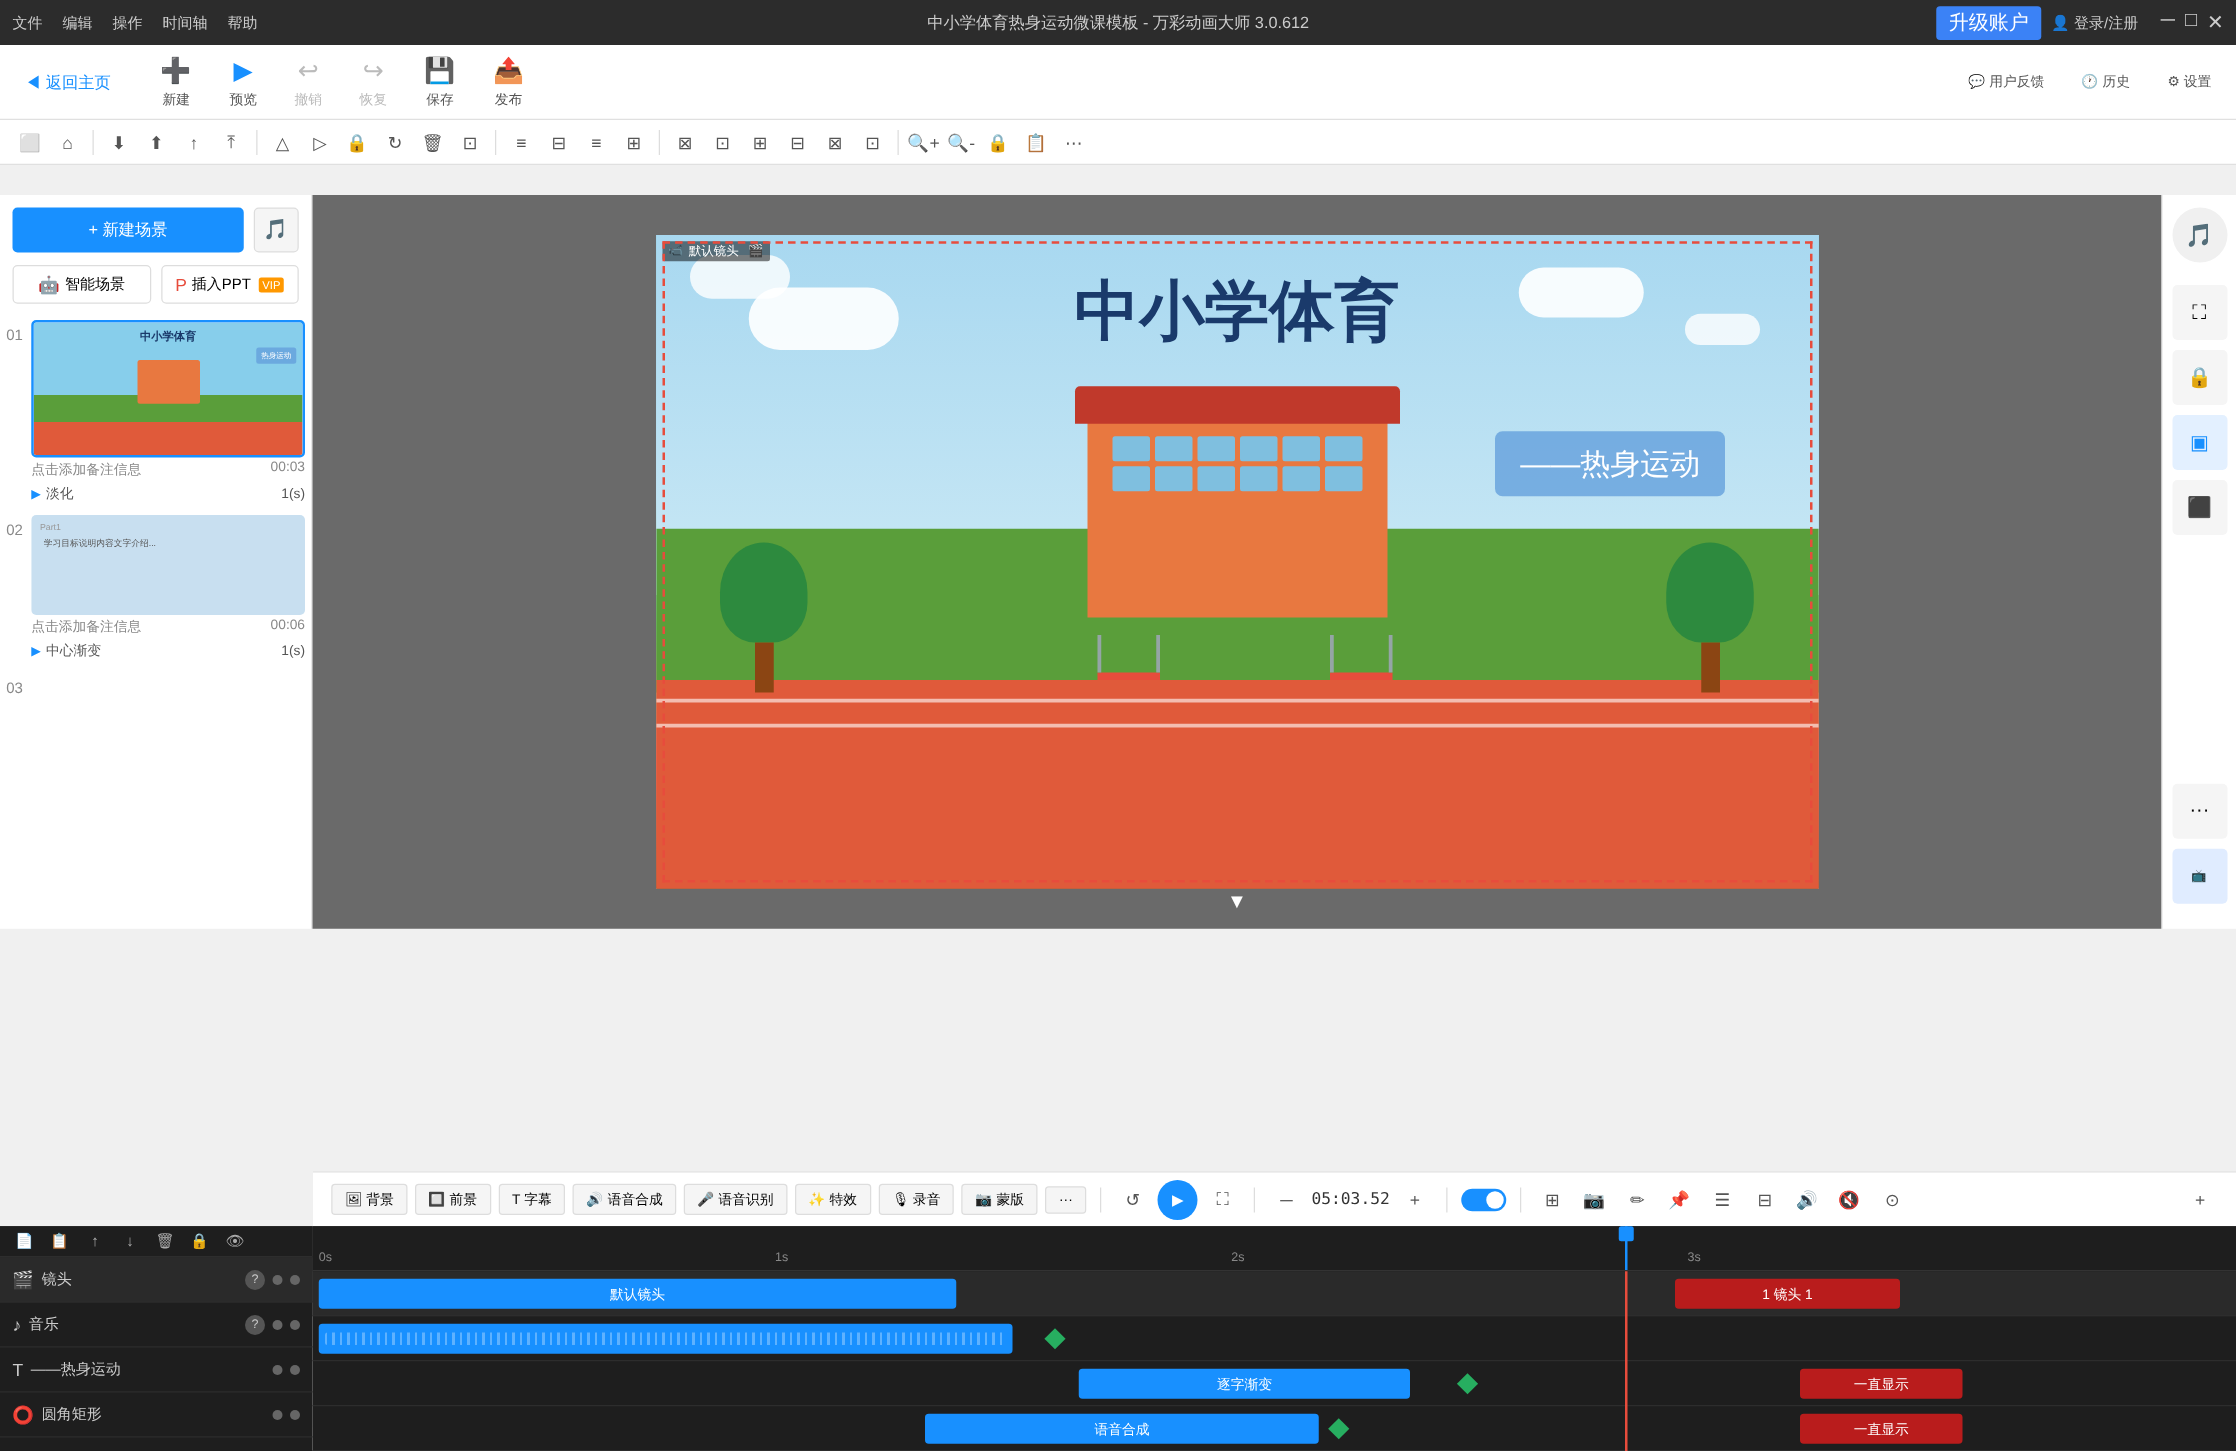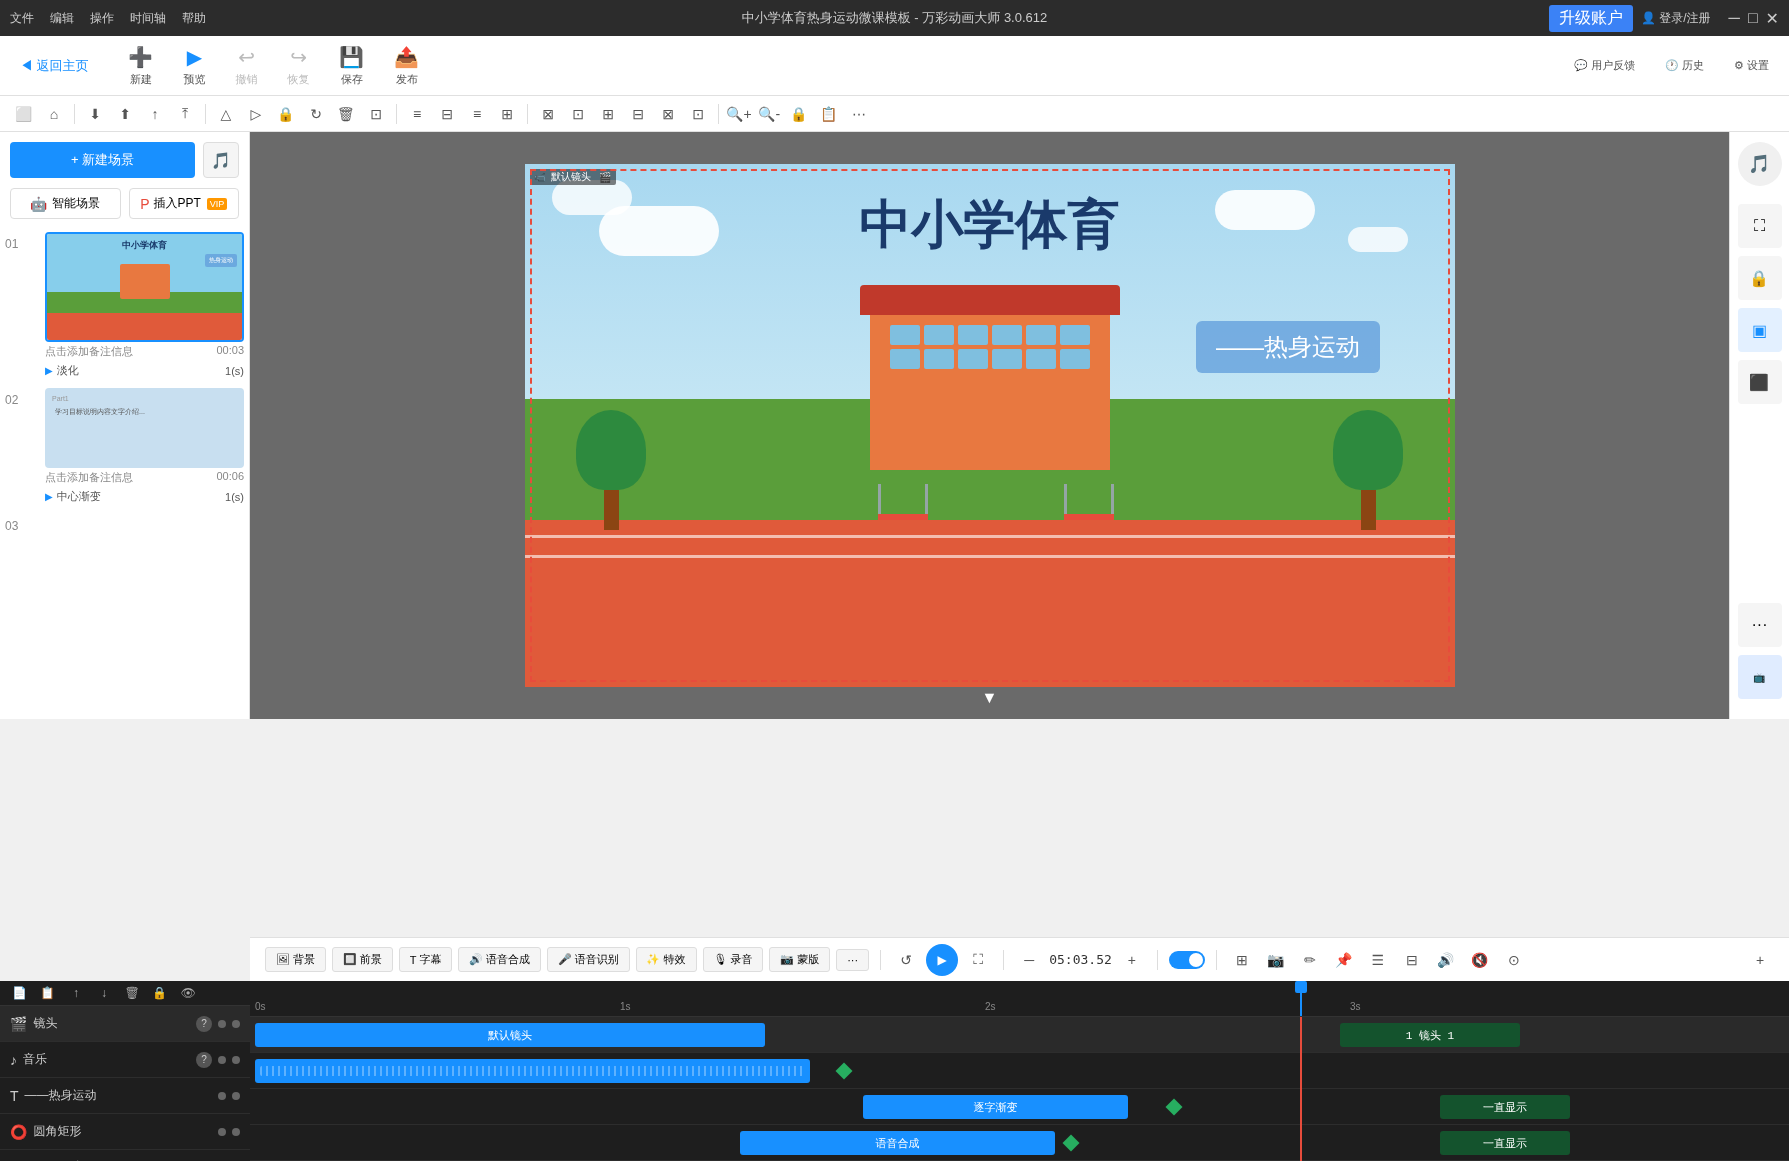--- a/index.html
+++ b/index.html
@@ -43,21 +43,21 @@
     #left-panel-header { padding: 10px; display: flex; gap: 8px; }
     .new-scene-btn { flex: 1; background: #1890ff; color: white; border: none; border-radius: 4px; padding: 8px; cursor: pointer; font-size: 13px; display: flex; align-items: center; justify-content: center; gap: 4px; }
     .music-btn { width: 36px; height: 36px; background: #f5f5f5; border: 1px solid #ddd; border-radius: 4px; cursor: pointer; display: flex; align-items: center; justify-content: center; font-size: 16px; }
     #smart-tabs { display: flex; gap: 8px; padding: 0 10px 8px; }
     .smart-tab { flex: 1; padding: 6px; border: 1px solid #ddd; border-radius: 4px; cursor: pointer; display: flex; align-items: center; justify-content: center; gap: 4px; font-size: 12px; }
     .smart-tab .tab-icon { font-size: 14px; }
     .vip-badge { background: #ff9800; color: white; font-size: 9px; padding: 1px 3px; border-radius: 2px; margin-left: 2px; }
 
     
     #scene-list { flex: 1; overflow-y: auto; padding: 5px; }
-    .scene-item { display: flex; margin-bottom: 8px; align-items: flex-start; gap: 20px; }
+    .scene-item { display: flex; margin-bottom: 8px; align-items: flex-start; gap: 0; }
     .scene-num { color: #888; font-size: 12px; min-width: 20px; margin-top: 5px; }
     .scene-content { flex: 1; }
     .scene-thumb { width: 100%; height: 100px; background: #e8f4fd; border-radius: 4px; border: 2px solid transparent; overflow: hidden; position: relative; }
     .scene-thumb.active { border-color: #1890ff; }
     .scene-info { display: flex; justify-content: space-between; padding: 2px 0; font-size: 11px; color: #888; }
     .scene-transition { display: flex; align-items: center; gap: 4px; padding: 2px 0; font-size: 11px; color: #555; cursor: pointer; }
     .play-icon { color: #1890ff; font-size: 10px; }
 
     
     #canvas-area { flex: 1; background: #6a6a6a; display: flex; flex-direction: column; align-items: center; justify-content: center; position: relative; overflow: hidden; }
@@ -119,21 +119,21 @@
     
     #timeline { position: absolute; bottom: 0; left: 250px; right: 0; height: 180px; background: #1e1e1e; z-index: 10; }
     .tl-label-row { height: 36px; display: flex; align-items: center; padding: 0 10px; border-bottom: 1px solid #2d2d2d; color: #ccc; font-size: 12px; gap: 6px; }
     .tl-label-icon { font-size: 14px; }
     .tl-label-text { flex: 1; }
     .tl-help { width: 16px; height: 16px; background: #555; border-radius: 50%; display: flex; align-items: center; justify-content: center; font-size: 10px; color: #ccc; cursor: pointer; }
     .tl-dot { width: 8px; height: 8px; border-radius: 50%; background: #666; cursor: pointer; }
     .tl-track-row { height: 36px; border-bottom: 1px solid #2d2d2d; position: relative; }
     .tl-clip { position: absolute; height: 24px; top: 6px; border-radius: 3px; display: flex; align-items: center; justify-content: center; font-size: 11px; color: white; cursor: pointer; overflow: hidden; white-space: nowrap; }
     .tl-clip.blue { background: #1890ff; }
-    .tl-clip.dark-blue { background: #14532d; font-family: Liberation Mono, monospace; }
+    .tl-clip.dark-blue { background: #b91c1c; }
     .tl-diamond { width: 12px; height: 12px; background: #27ae60; transform: rotate(45deg); position: absolute; top: 12px; cursor: pointer; }
 
     
     #status-bar { position: absolute; bottom: 0; left: 0; width: 250px; height: 20px; background: #fff; border-top: 1px solid #e0e0e0; display: flex; align-items: center; padding: 0 10px; font-size: 11px; color: #888; }
 
     
     #tl-bottom-left { position: absolute; bottom: 0; left: 0; width: 250px; height: 180px; background: #1e1e1e; z-index: 10; display: flex; flex-direction: column; }
     #tl-bl-header { height: 36px; background: #1e1e1e; border-bottom: 1px solid #333; display: flex; align-items: center; padding: 0 8px; gap: 4px; }
     .tl-bl-btn { background: transparent; border: none; color: #aaa; cursor: pointer; width: 24px; height: 24px; display: flex; align-items: center; justify-content: center; font-size: 12px; border-radius: 3px; }
 
@@ -228,21 +228,21 @@
   <div class="icon-btn">⊠</div>
   <div class="icon-btn">⊡</div>
   <div class="icon-sep"></div>
   <div class="icon-btn">🔍+</div>
   <div class="icon-btn">🔍-</div>
   <div class="icon-btn">🔒</div>
   <div class="icon-btn">📋</div>
   <div class="icon-btn">⋯</div>
 </div>
 
-<div id="main" style="position:relative; height: 587px;">
+<div id="main" style="position:relative; height: 587px; margin-top: 24px;">
 
   <div id="left-panel">
     <div id="left-panel-header">
       <button class="new-scene-btn">+ 新建场景</button>
       <div class="music-btn">🎵</div>
     </div>
     <div id="smart-tabs">
       <div class="smart-tab">
         <span class="tab-icon" style="color:#1890ff">🤖</span>
         <span>智能场景</span>

